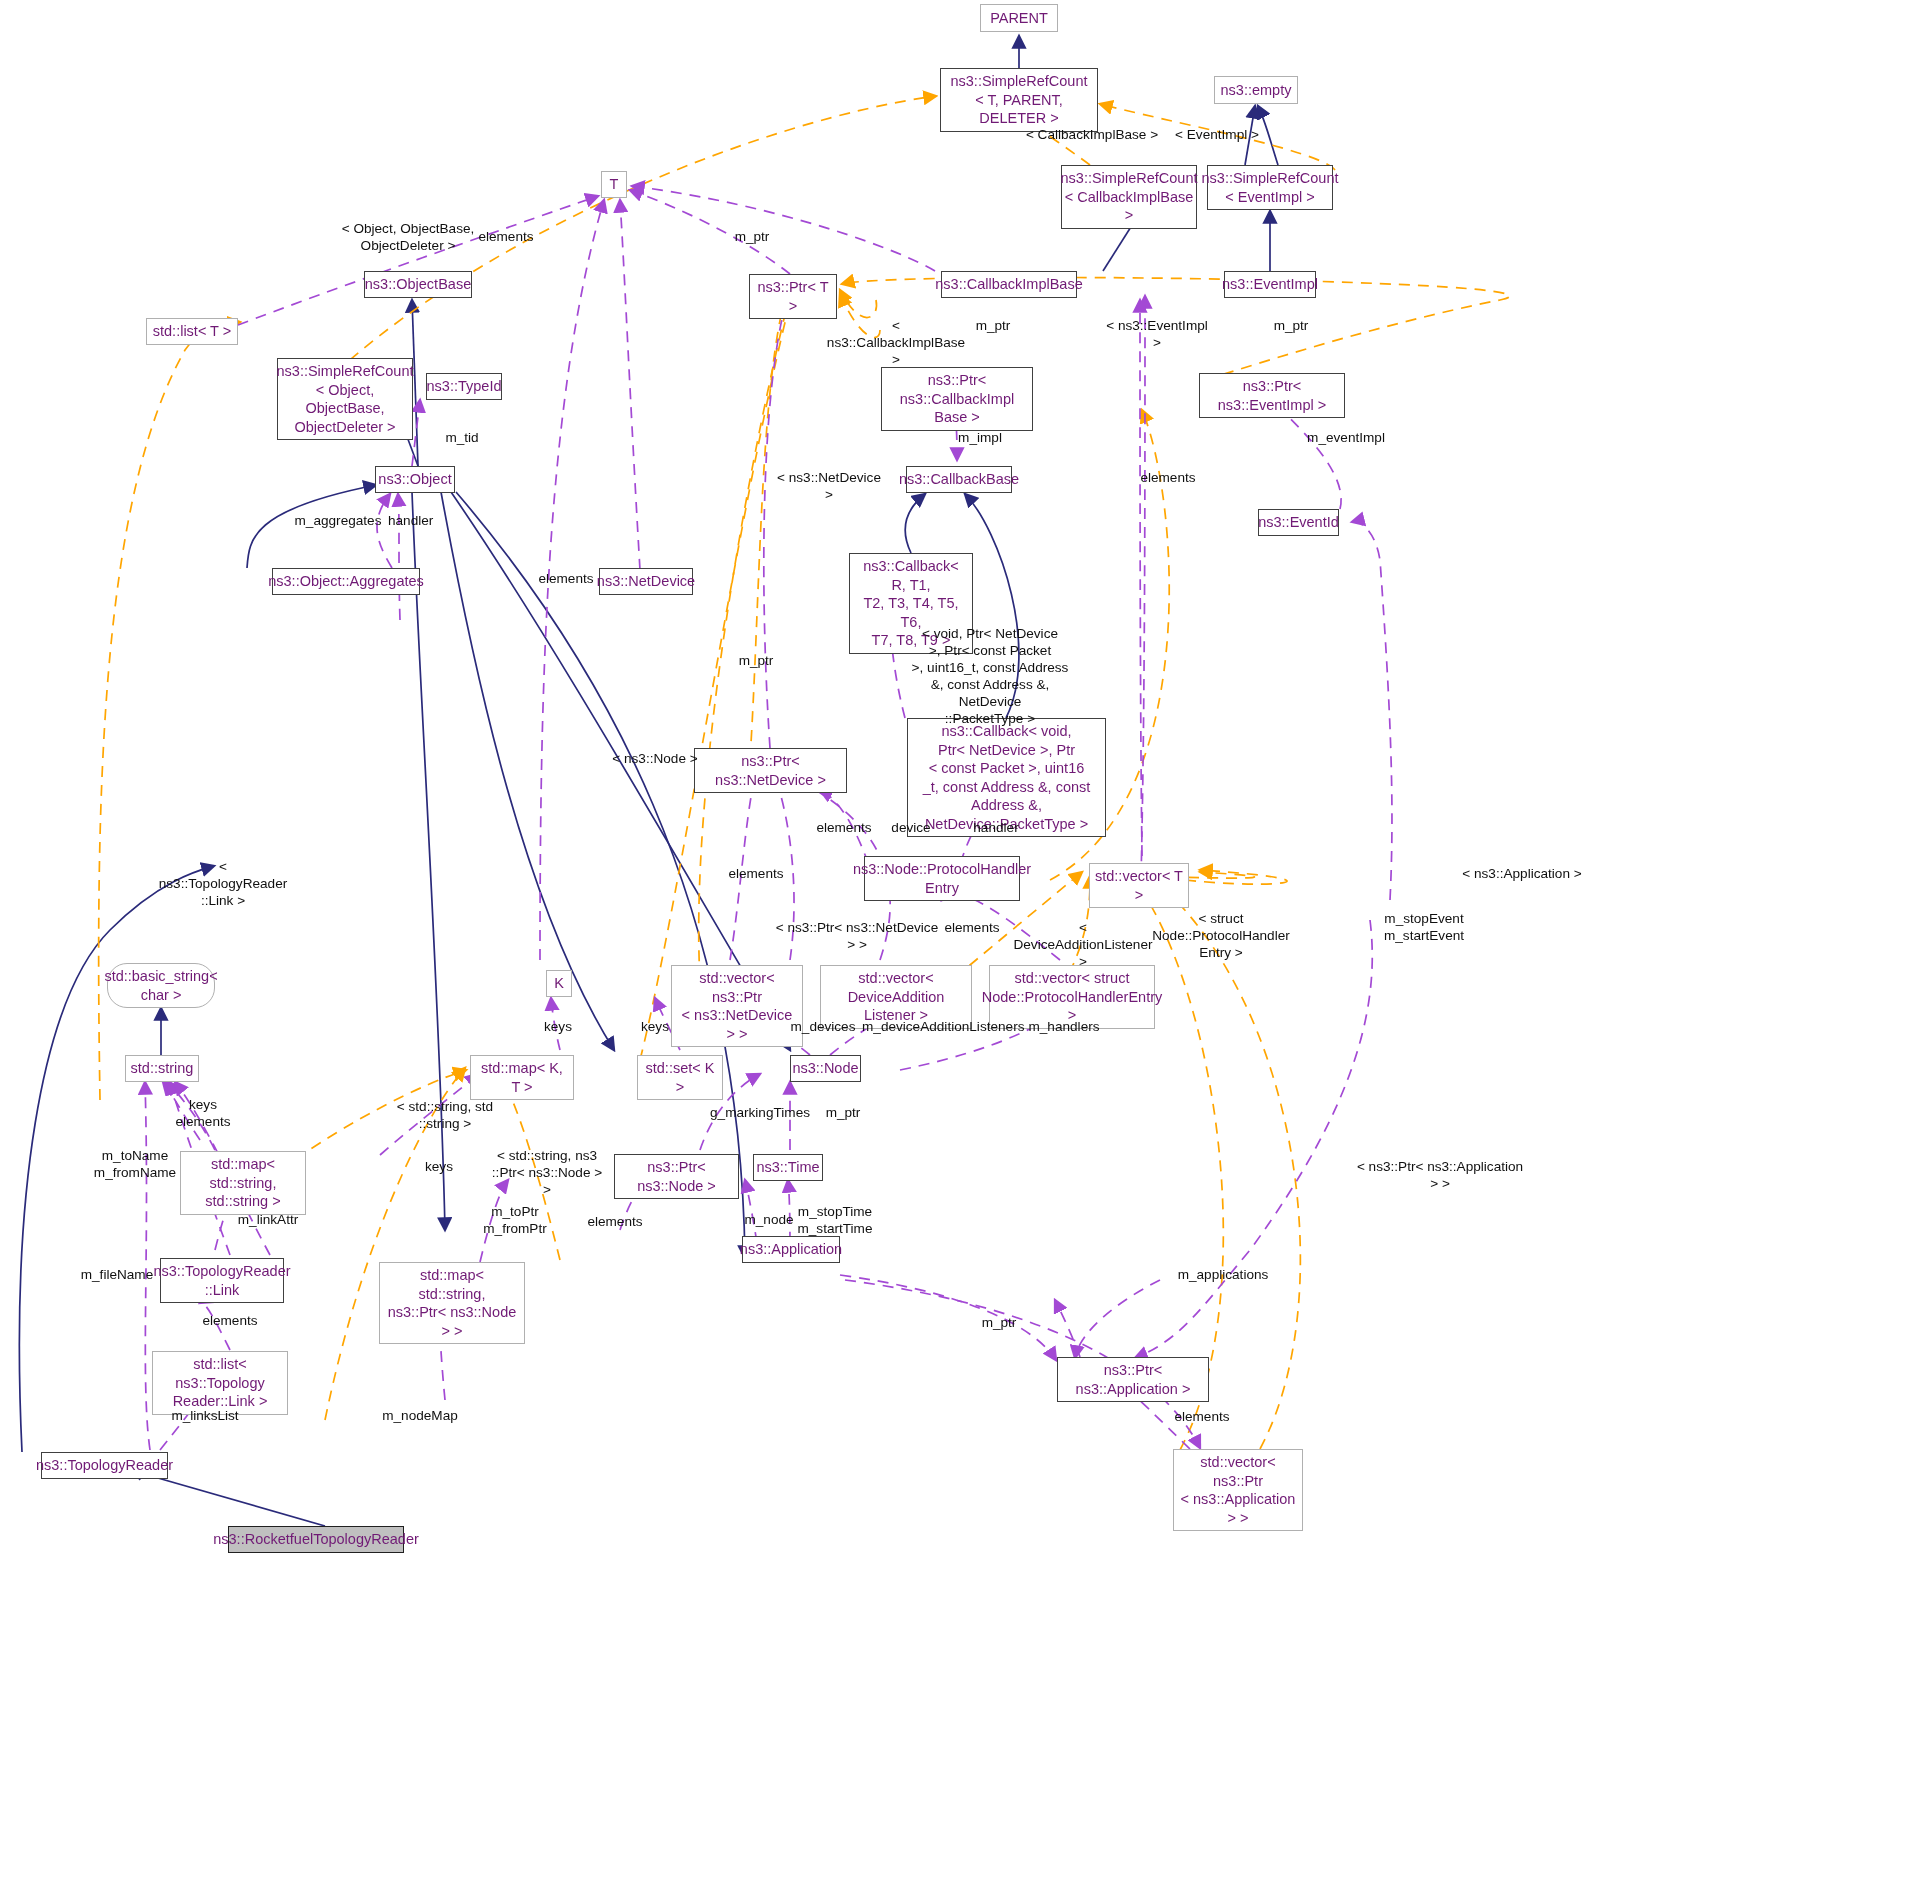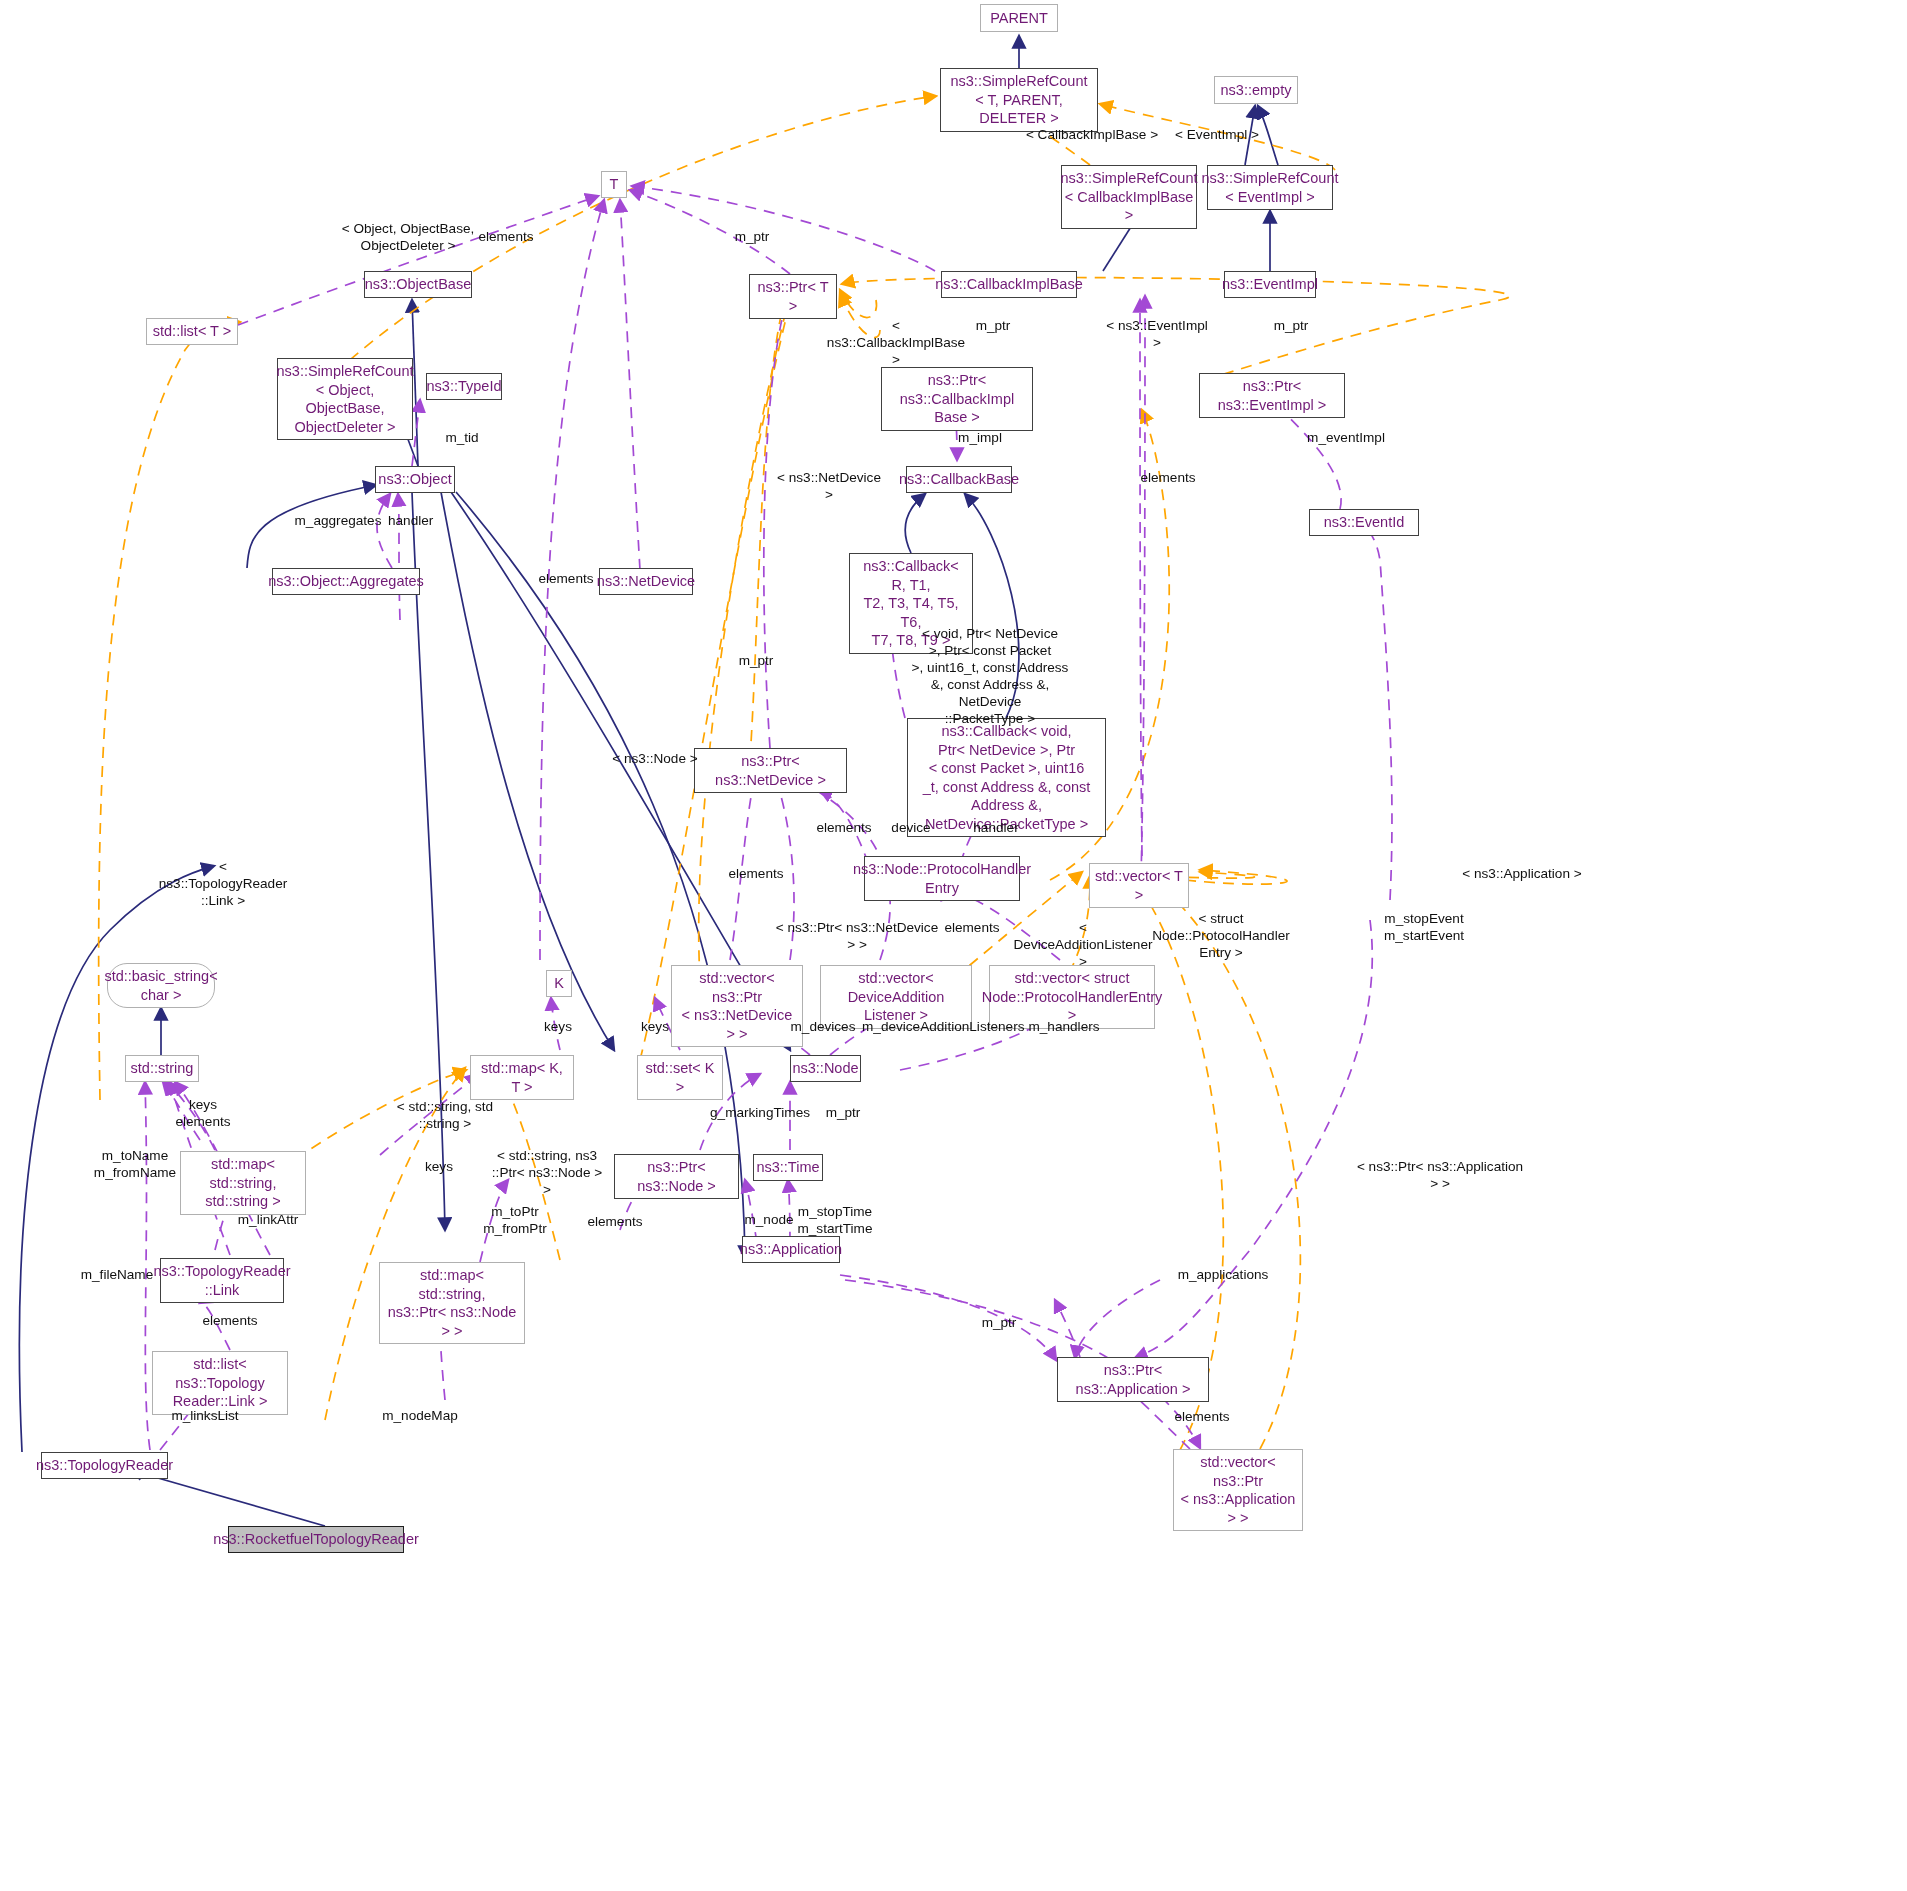--- a/index.html
+++ b/index.html
@@ -163,21 +163,21 @@
       <div class="node" style="left: 146px; top: 318px; width: 92px; min-height: 26px;">std::list&lt; T &gt;</div>
       <div class="node solid" style="left: 277px; top: 358px; width: 136px; min-height: 58px;">ns3::SimpleRefCount
 &lt; Object, ObjectBase,
 ObjectDeleter &gt;</div>
       <div class="node solid" style="left: 426px; top: 373px; width: 76px; min-height: 26px;">ns3::TypeId</div>
       <div class="node solid" style="left: 881px; top: 367px; width: 152px; min-height: 43px;">ns3::Ptr&lt; ns3::CallbackImpl
 Base &gt;</div>
       <div class="node solid" style="left: 1199px; top: 373px; width: 146px; min-height: 26px;">ns3::Ptr&lt; ns3::EventImpl &gt;</div>
       <div class="node solid" style="left: 375px; top: 466px; width: 80px; min-height: 26px;">ns3::Object</div>
       <div class="node solid" style="left: 906px; top: 466px; width: 106px; min-height: 26px;">ns3::CallbackBase</div>
-      <div class="node solid" style="left: 1309px; top: 509px; width: 110px; min-height: 26px;">ns3::EventId</div>
+      <div class="node solid" style="left: 1258px; top: 509px; width: 81px; min-height: 26px;">ns3::EventId</div>
       <div class="node solid" style="left: 272px; top: 568px; width: 148px; min-height: 26px;">ns3::Object::Aggregates</div>
       <div class="node solid" style="left: 599px; top: 568px; width: 94px; min-height: 26px;">ns3::NetDevice</div>
       <div class="node solid" style="left: 849px; top: 553px; width: 124px; min-height: 58px;">ns3::Callback&lt; R, T1,
 T2, T3, T4, T5, T6,
 T7, T8, T9 &gt;</div>
       <div class="node solid" style="left: 907px; top: 718px; width: 199px; min-height: 82px;">ns3::Callback&lt; void,
 Ptr&lt; NetDevice &gt;, Ptr
 &lt; const Packet &gt;, uint16
 _t, const Address &amp;, const
 Address &amp;, NetDevice::PacketType &gt;</div>

